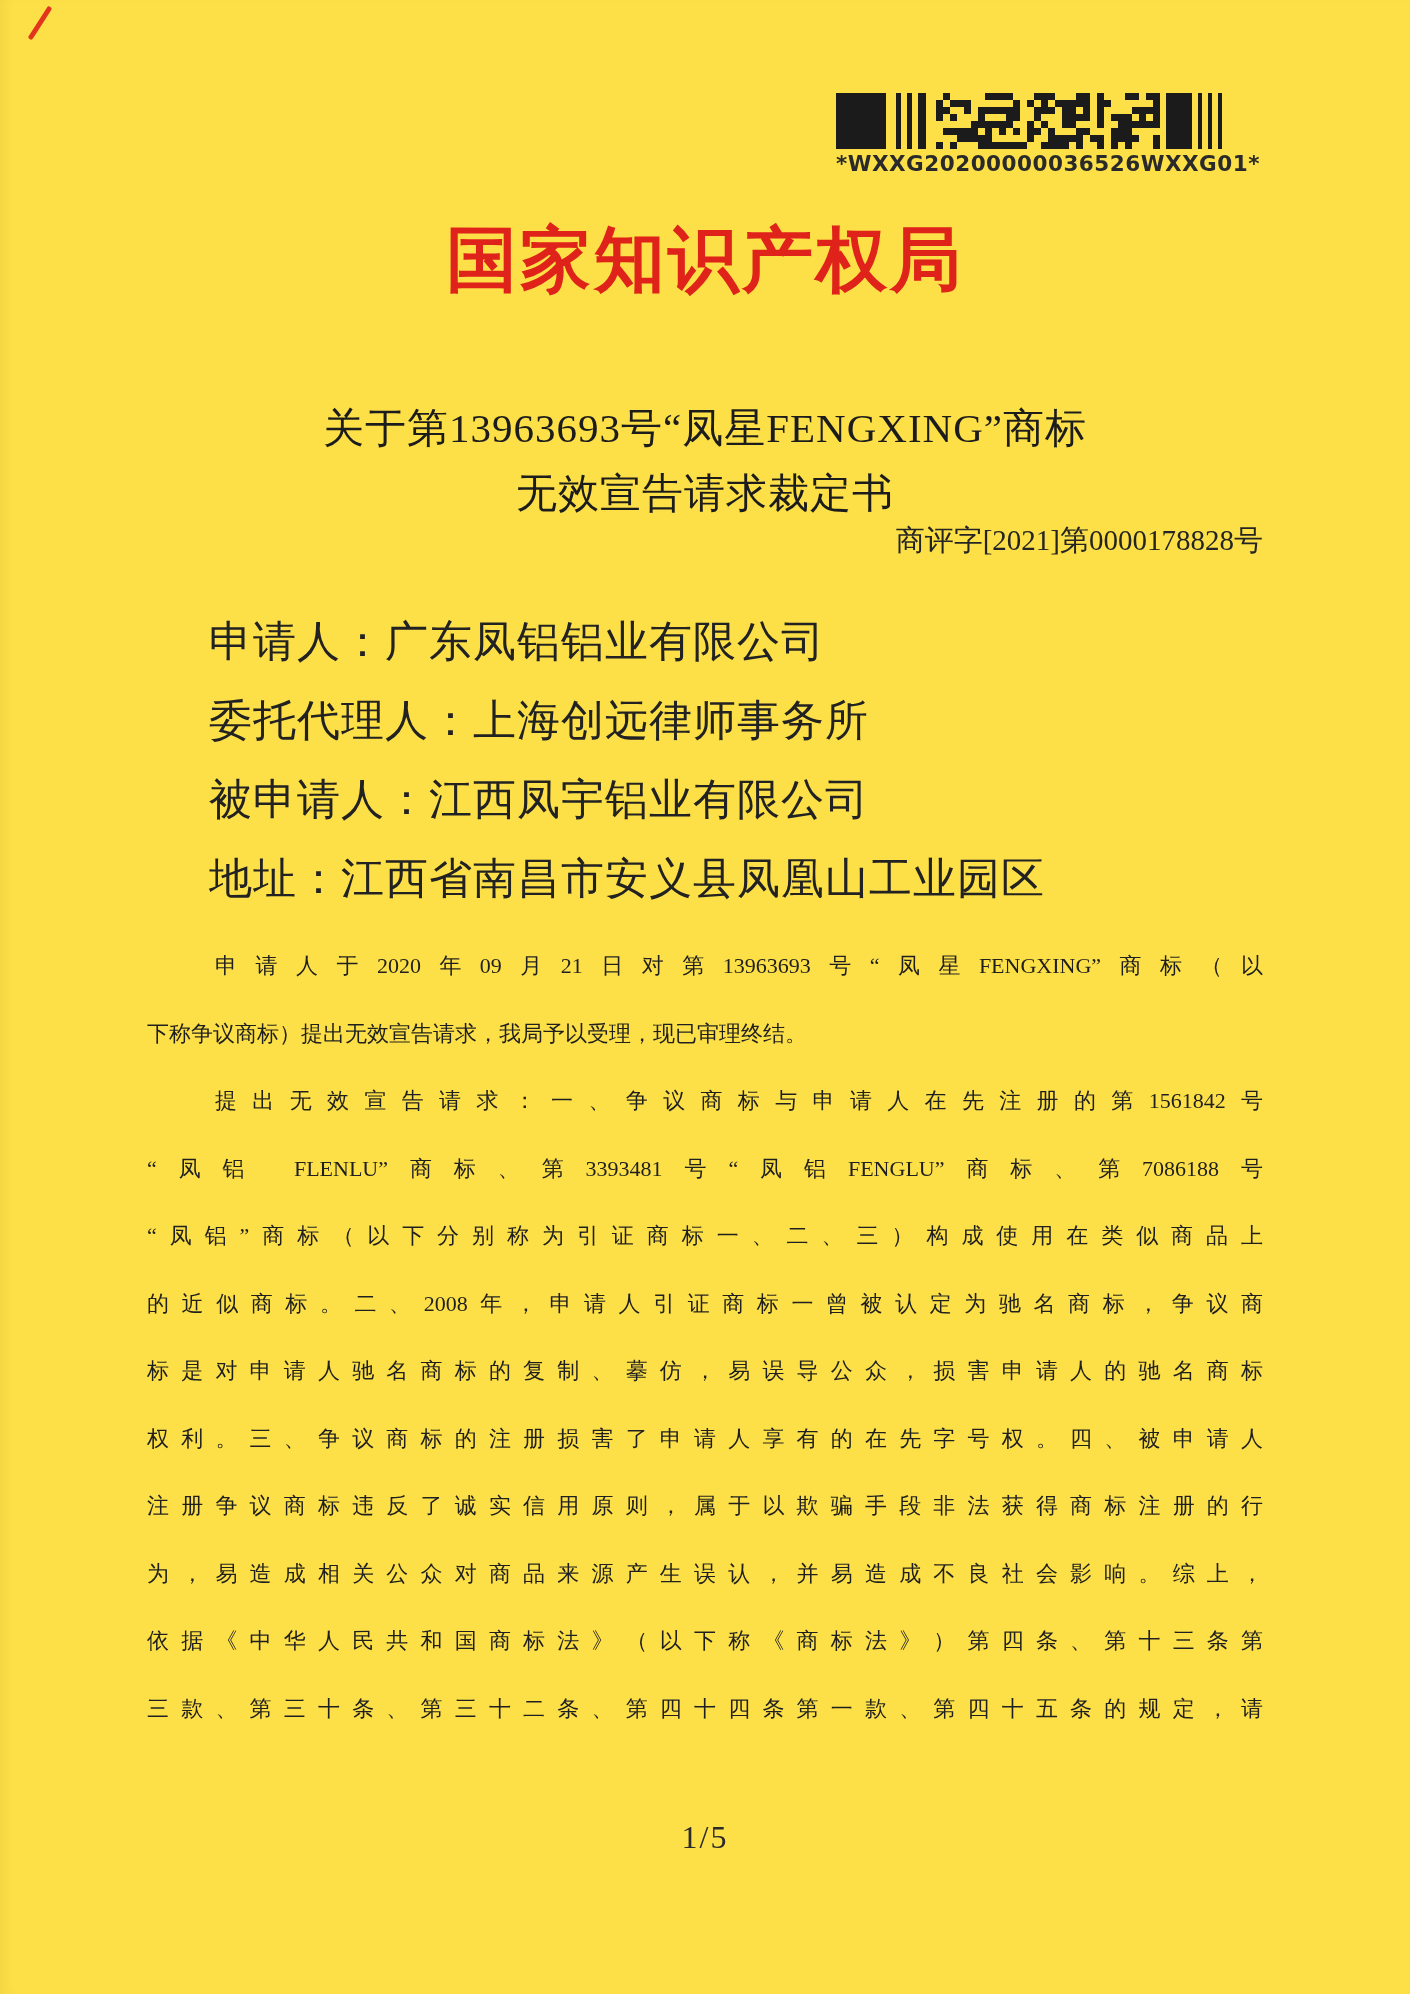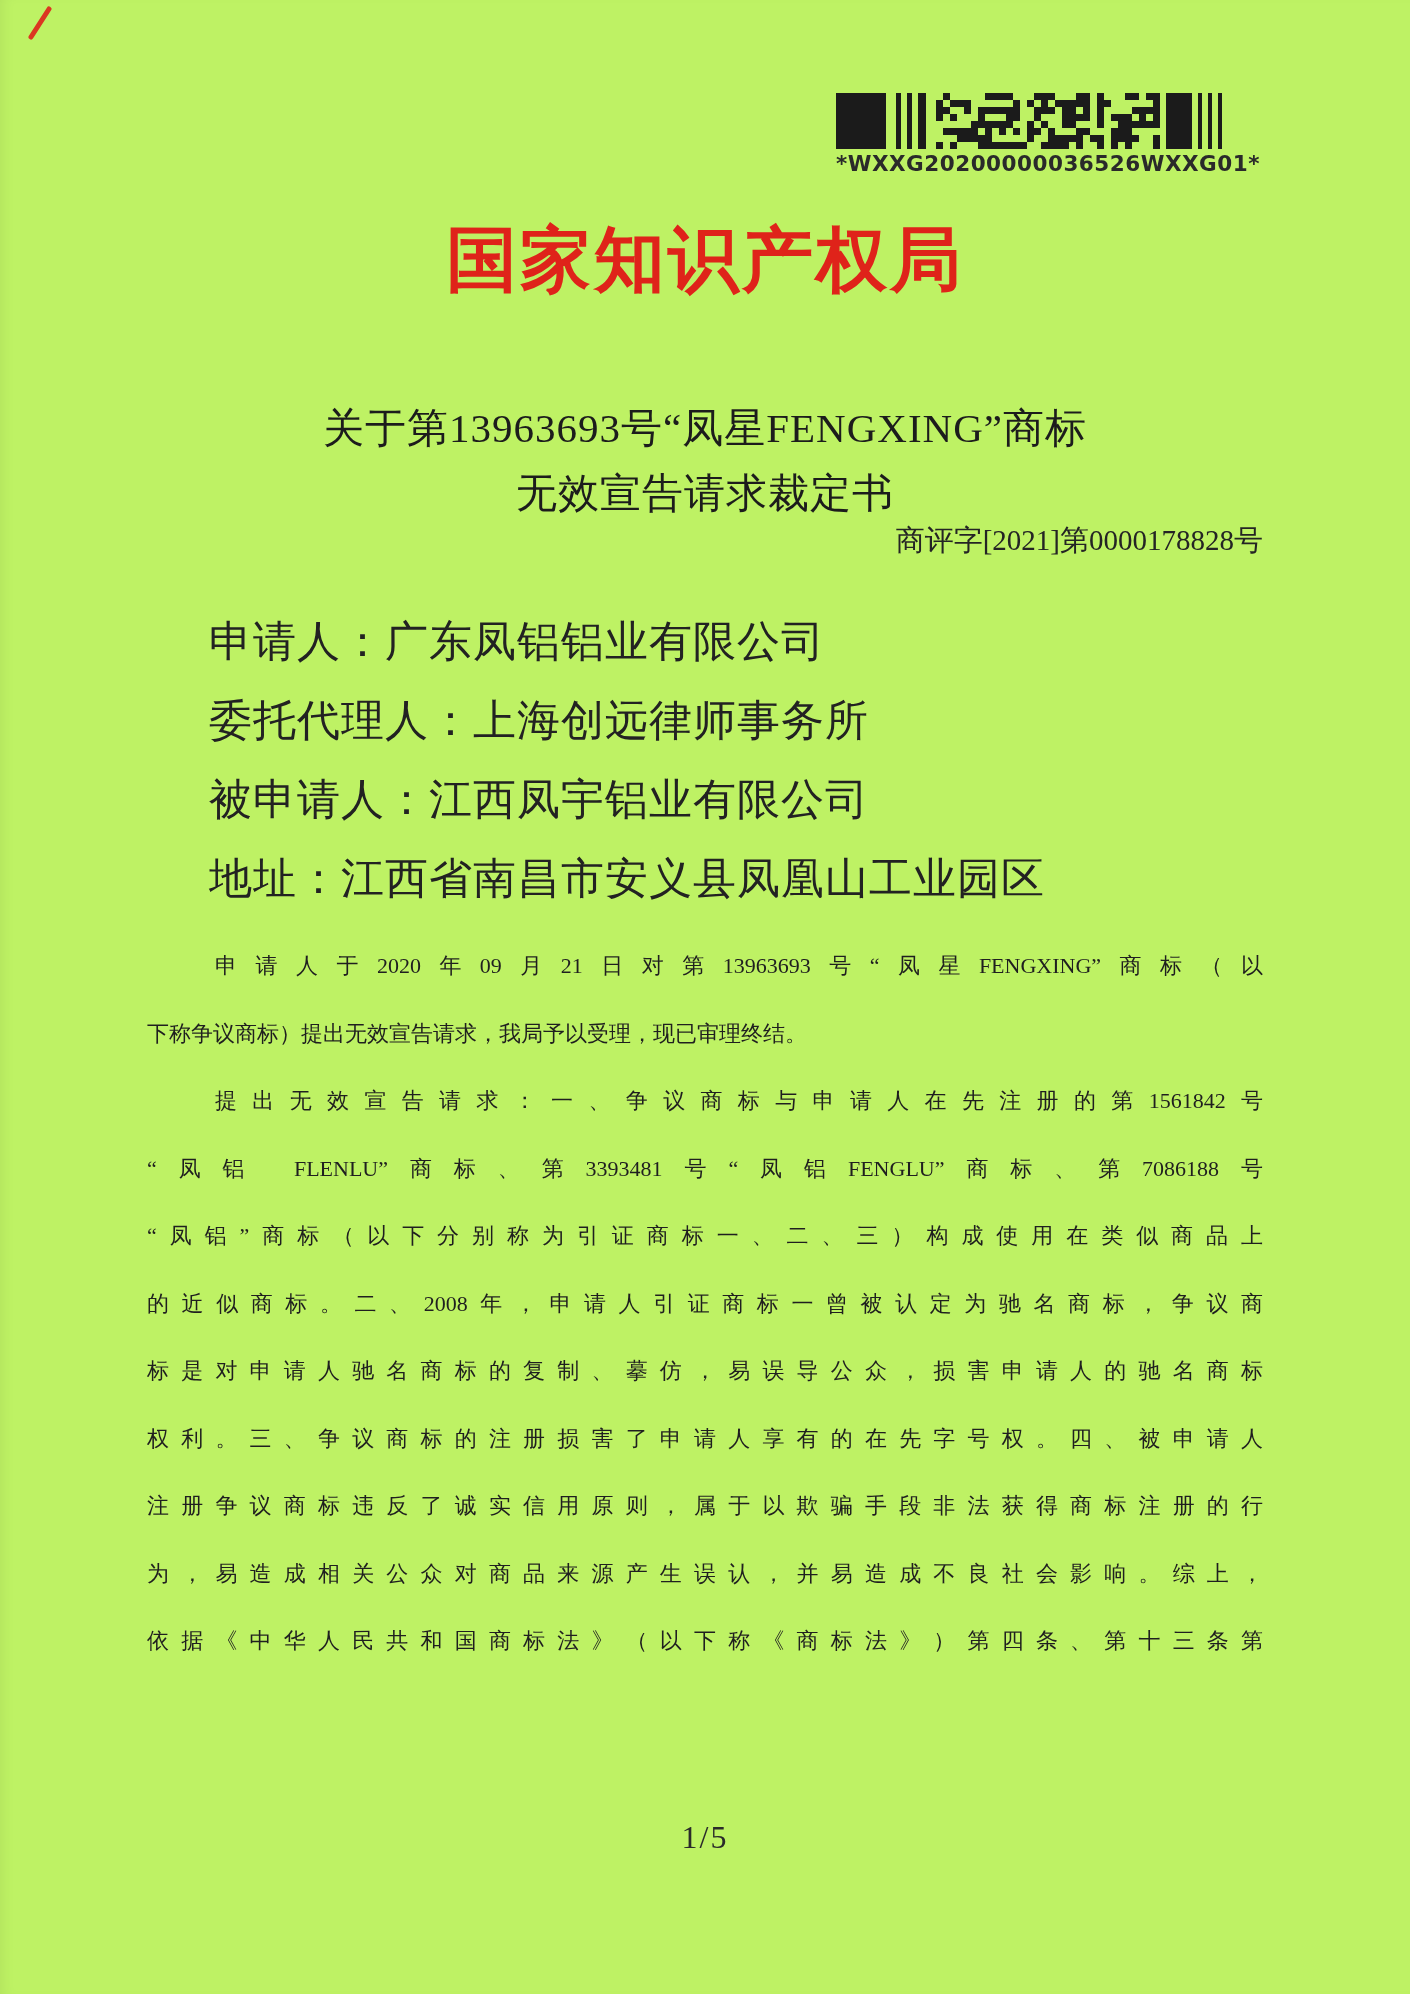--- a/index.html
+++ b/index.html
@@ -1,20 +1,20 @@
 <!DOCTYPE html>
 <html><head>
 <meta charset="utf-8">
 <style>
   html,body{margin:0;padding:0;background:#e8e8e8;}
   .page{
     position:relative;
     width:1410px;height:1994px;
     margin:0 auto;
-    background:#bef264;
+    background:#fde047;
     overflow:hidden;
     font-family:"Liberation Serif","DejaVu Serif",serif;
     color:#222222;
     box-shadow:inset 10px 0 14px -8px rgba(0,0,0,0.07);
   }
   
   .corner-mark{position:absolute;left:22px;top:4px;opacity:.9;}
   
   .barcode-wrap{position:absolute;top:93px;right:182px;width:392px;text-align:right;}
   .barcode-svg{display:block;width:392px;height:56px;}
@@ -251,17 +251,18 @@
     <div class="doc-line para-end">下称争议商标）提出无效宣告请求，我局予以受理，现已审理终结。</div>
     <div class="doc-line indent">提出无效宣告请求：一、争议商标与申请人在先注册的第1561842号</div>
     <div class="doc-line">“凤铝 FLENLU”商标、第3393481号“凤铝FENGLU”商标、第7086188号</div>
     <div class="doc-line">“凤铝”商标（以下分别称为引证商标一、二、三）构成使用在类似商品上</div>
     <div class="doc-line">的近似商标。二、2008年，申请人引证商标一曾被认定为驰名商标，争议商</div>
     <div class="doc-line">标是对申请人驰名商标的复制、摹仿，易误导公众，损害申请人的驰名商标</div>
     <div class="doc-line">权利。三、争议商标的注册损害了申请人享有的在先字号权。四、被申请人</div>
     <div class="doc-line">注册争议商标违反了诚实信用原则，属于以欺骗手段非法获得商标注册的行</div>
     <div class="doc-line">为，易造成相关公众对商品来源产生误认，并易造成不良社会影响。综上，</div>
     <div class="doc-line">依据《中华人民共和国商标法》（以下称《商标法》）第四条、第十三条第</div>
+    <div class="doc-line">三款、第三十条、第三十二条、第四十四条第一款、第四十五条的规定，请</div>
   </div>
 
   <div class="page-number">1/5</div>
 
 </div>
 
 </body></html>

